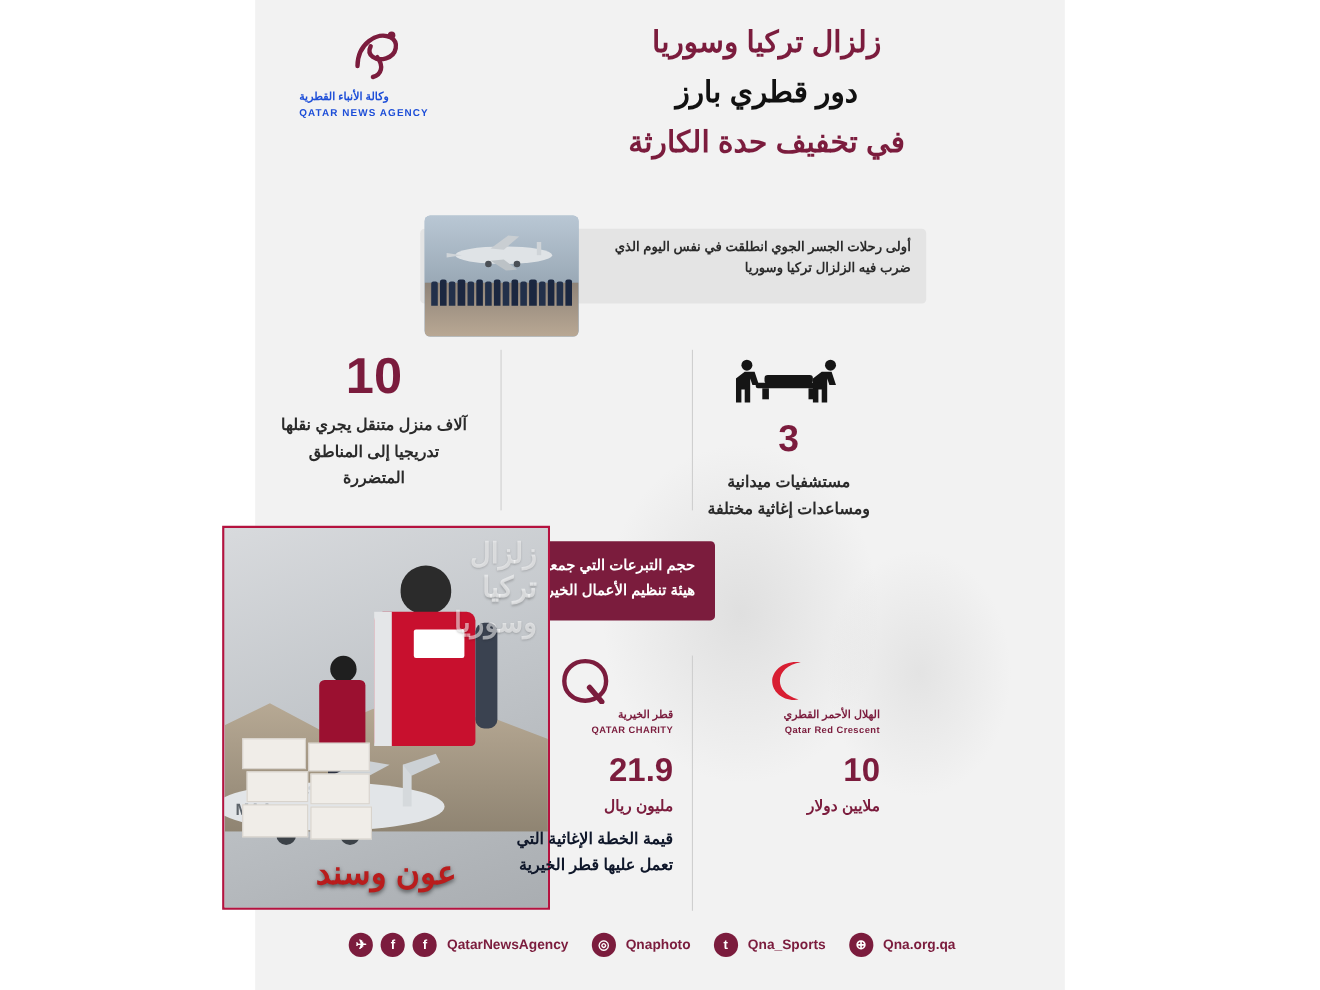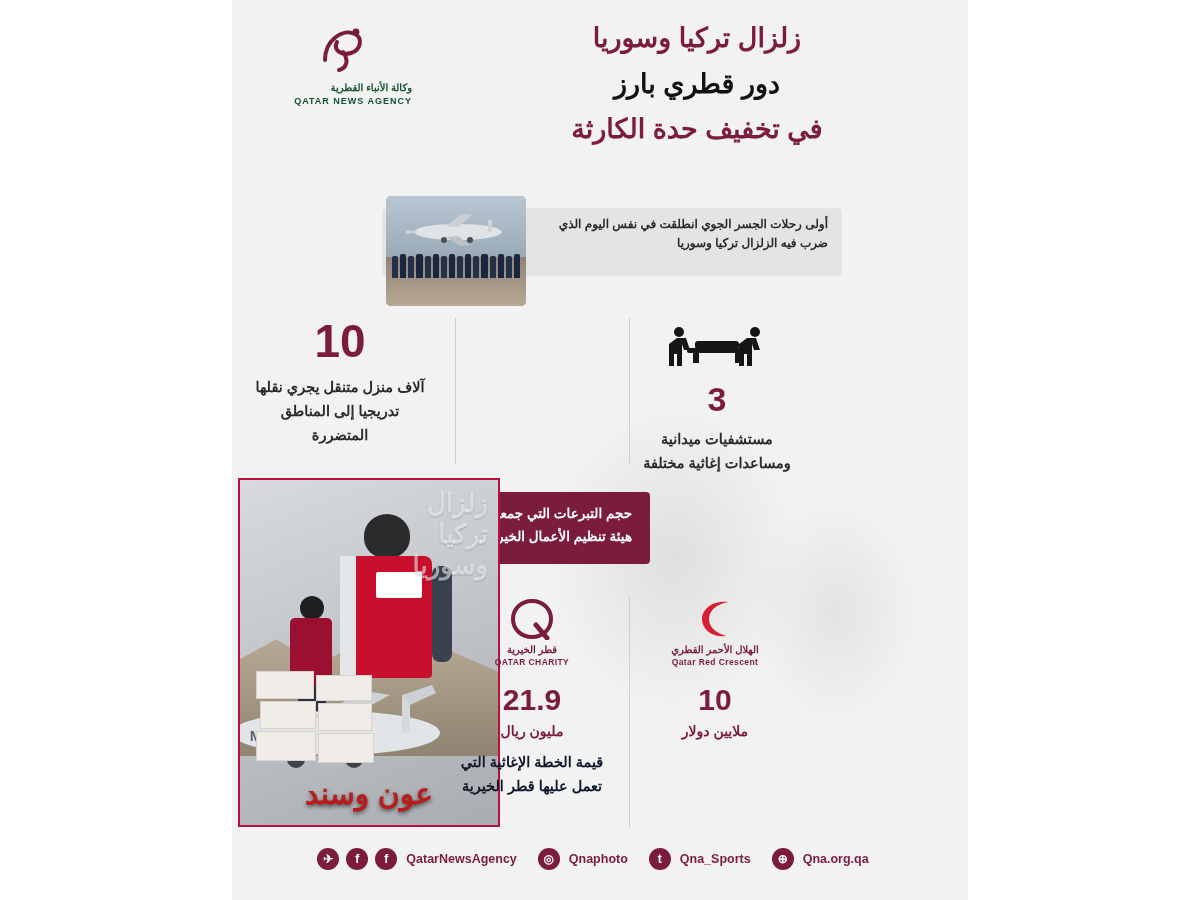--- a/index.html
+++ b/index.html
@@ -77,22 +77,22 @@
     color: #7b1c3d;
     margin-top: 10px;
     line-height: 1.3;
   }
 
   .qna-logo {
     position: absolute;
     top: 20px;
     left: 272px;
     width: 140px;
-    text-align: right;
-    color: #14532d;
+    text-align: left;
+    color: #1d4ed8;
   }
   .qna-logo .mark {
     width: 58px;
     height: 58px;
     margin: 0 auto;
     position: relative;
   }
   .qna-logo .mark svg { display: block; }
   .qna-logo .ar {
     font-size: 10px;
@@ -218,20 +218,21 @@
   .photo-card {
     position: absolute;
     top: 478px;
     right: 700px;
     left: 268px;
     width: 258px;
     height: 345px;
     border: 2px solid #b5123f;
     overflow: hidden;
     background: #cfd4d8;
+    padding-left: 36px;
   }
   .pc-sky { position:absolute; left:0; top:0; width:100%; height:100%;
     background: linear-gradient(160deg,#d8dadd 0%, #c2c6ca 45%, #a9adb1 100%); }
   .pc-rubble {
     position:absolute; right:0; top:44%; width:100%; height:36%;
     background: linear-gradient(180deg,#b9ab96,#8f8472);
     clip-path: polygon(0 22%, 14% 6%, 30% 26%, 46% 10%, 62% 30%, 80% 14%, 100% 32%, 100% 100%, 0 100%);
   }
   .pc-plane {
     position:absolute; left:-14px; bottom:34px; width:220px; height:120px;
@@ -271,21 +272,21 @@
     color: #b91c1c;
     font-size: 30px;
     font-weight: bold;
     text-shadow: 0 2px 4px rgba(0,0,0,0.55);
     direction: rtl;
   }
 
   
   .org {
     position: absolute;
-    text-align: center;
+    text-align: right;
     direction: rtl;
   }
   .org .logo-ar { font-size: 10px; font-weight: bold; color: #7b1c3d; margin-top: 4px; }
   .org .logo-en { font-size: 8.5px; font-weight: bold; color: #7b1c3d; margin-top: 2px; letter-spacing: 0.4px; }
   .org .num { font-size: 30px; font-weight: bold; color: #7b1c3d; margin-top: 18px; line-height: 1; }
   .org .unit { font-size: 14px; font-weight: bold; color: #7b1c3d; margin-top: 8px; }
   .org .cap { font-size: 14.5px; font-weight: bold; color: #0f172a; margin-top: 12px; line-height: 1.65; }
 
   
   .footer {

